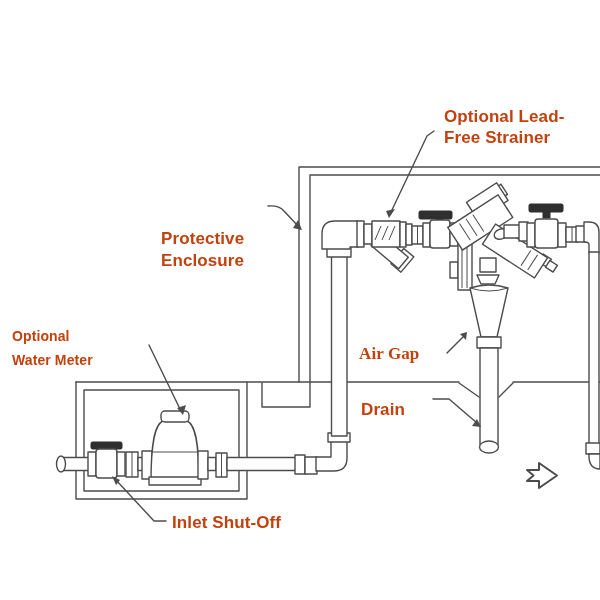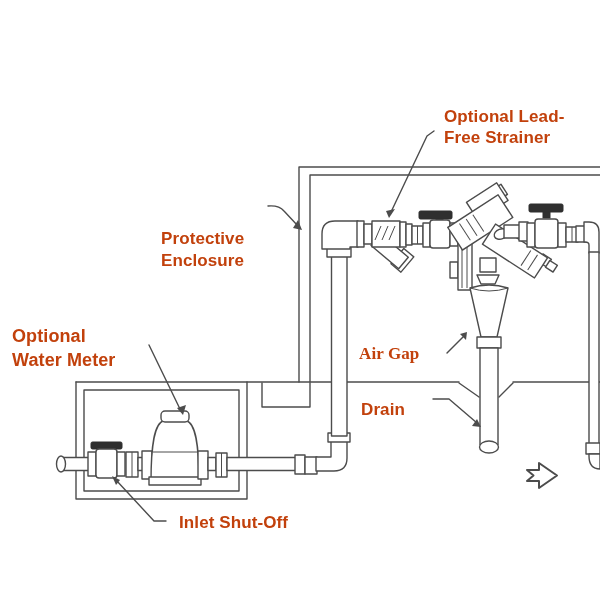--- a/index.html
+++ b/index.html
@@ -187,22 +187,22 @@
 
     <path class="ln" style="stroke-width:2" d="M527,470 L539,470 L539,463 L557,475.5 L539,488 L539,481 L527,481 L533.5,475.5 Z"></path>
   </svg>
 
   <div class="lbl" style="left:444px;top:106px;">Optional Lead-
 Free Strainer</div>
 
   <div class="lbl" style="left:161px;top:188px;line-height:22px;margin-top:40px;">Protective
 Enclosure</div>
 
-  <div class="lbl" style="left:12px;top:324px;font-size:18px;line-height:24px;">Optional
+  <div class="lbl" style="left:12px;top:324px;font-size:14px;line-height:24px;">Optional
 Water Meter</div>
 
   <div class="lbl" style="left:359px;top:343px;font-family:Liberation Serif, serif;">Air Gap</div>
 
   <div class="lbl" style="left:361px;top:399px;">Drain</div>
 
 
-  <div class="lbl" style="left:179px;top:512px;">Inlet Shut-Off</div>
+  <div class="lbl" style="left:172px;top:512px;">Inlet Shut-Off</div>
 </div>
 
 </body></html>

